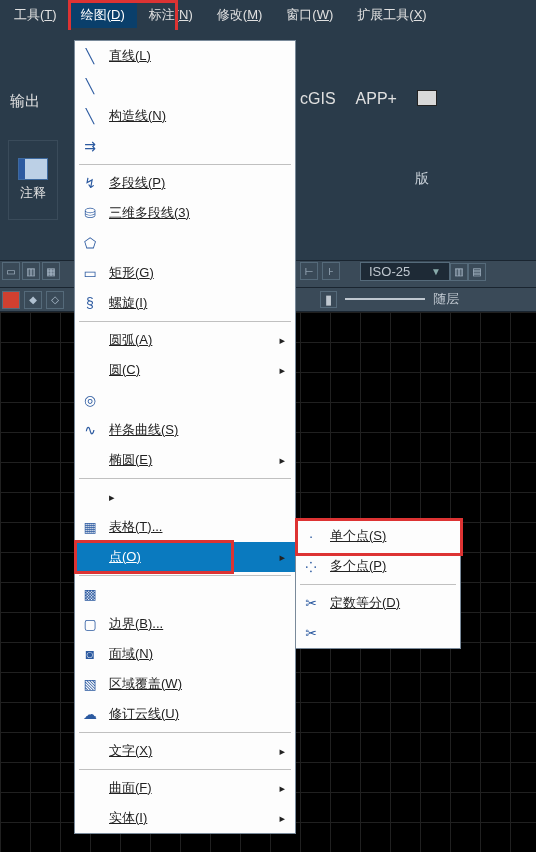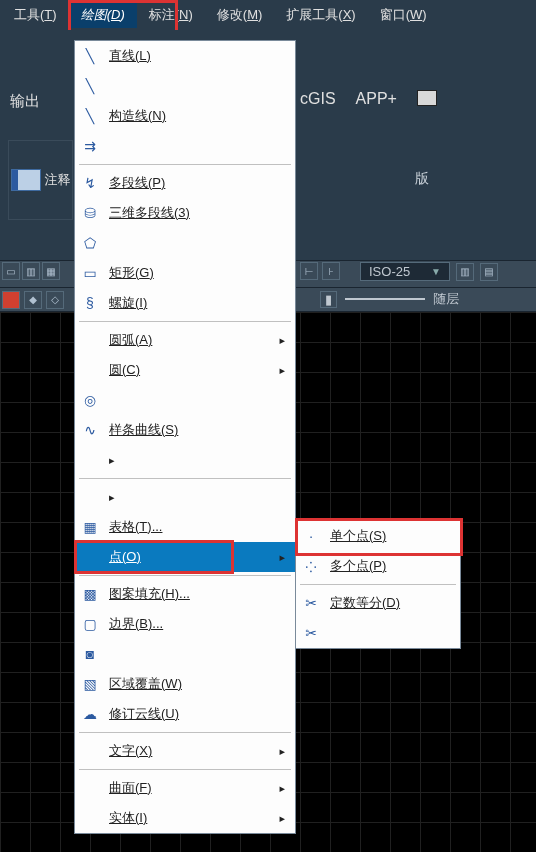--- a/index.html
+++ b/index.html
@@ -21,21 +21,20 @@
   }
   .menubar-item {
     padding: 4px 12px;
     color: #e0e0e0;
     cursor: pointer;
     position: relative;
   }
   .menubar-item.highlighted {
     background: #0a3f6b;
     color: #ffffff;
-    font-style: italic;
   }
   .redbox1 {
     position: absolute;
     border: 3px solid #d33;
     pointer-events: none;
   }
   .ribbon-area {
     height: 230px;
     background: #2a3b4a;
     position: relative;
@@ -43,24 +42,24 @@
   .sidelabel {
     position: absolute;
     left: 10px; top: 62px;
     writing-mode: horizontal-tb;
     color: #e0e0e0;
     font-size: 15px;
   }
   .annot-btn {
     position: absolute;
     left: 8px; top: 110px;
-    width: 65px; height: 80px;
+    width: 50px; height: 80px;
     background: #2a3b4a;
     border: 1px solid #3a4b5a;
-    display: flex; flex-direction: row; align-items: center; justify-content: center;
+    display: flex; flex-direction: column; align-items: center; justify-content: center;
     gap: 4px;
   }
   .annot-icon {
     width: 30px; height: 22px;
     background: #bcd0e6;
     border: 1px solid #3e6aa0;
     display: flex; align-items: center; justify-content: flex-start;
   }
   .annot-icon .bar { width: 6px; height: 100%; background: #2c5aa0;}
   .tabs-right {
@@ -86,21 +85,21 @@
     left: 0; top: 288px; width: 536px; height: 24px;
     background: #3a4a58;
     border-bottom: 1px solid #1a2530;
     display: flex; align-items: center;
     padding-left: 2px;
     gap: 4px;
   }
   .layer-combo {
     position: absolute;
     left: 320px; top: 262px;
-    display: flex; align-items: center; gap: 6px;
+    display: flex; align-items: center; 
   }
   .combo-box {
     background: #1e2a36;
     border: 1px solid #556a7a;
     color: #c0c8d0;
     padding: 1px 8px;
     font-size: 13px;
     min-width: 90px;
     display: flex; justify-content: space-between; align-items: center;
   }
@@ -186,22 +185,22 @@
   .underline { text-decoration: underline; }
 </style>
 </head>
 <body>
 
 <div class="menubar">
   <div class="menubar-item">工具(<span class="underline">T</span>)</div>
   <div class="menubar-item highlighted">绘图(<span class="underline">D</span>)</div>
   <div class="menubar-item">标注(<span class="underline">N</span>)</div>
   <div class="menubar-item">修改(<span class="underline">M</span>)</div>
+  <div class="menubar-item">窗口(<span class="underline">W</span>)</div>
   <div class="menubar-item">扩展工具(<span class="underline">X</span>)</div>
-  <div class="menubar-item">窗口(<span class="underline">W</span>)</div>
 </div>
 <div class="redbox1" style="left:68px; top:0; width:110px; height:38px;"></div>
 
 <div class="ribbon-area">
   <div class="sidelabel">输出</div>
   <div class="annot-btn">
     <div class="annot-icon">
         <div class="bar"></div>
       </div>
     <div>注释</div>
@@ -330,47 +329,48 @@
     </div>
   <div class="menu-item">
       <span class="ico">◎</span>
     </div>
   <div class="menu-item">
       <span class="ico">∿</span>
       <span class="lbl">样条曲线(<span class="underline">S</span>)</span>
     </div>
   <div class="menu-item">
       <span class="ico"></span>
+      <span class="lbl">椭圆(<span class="underline">E</span>)</span>
       <span class="arrow">▸</span>
     </div>
   <div class="menu-sep"></div>
   <div class="menu-item">
       <span class="ico"></span>
       <span class="arrow">▸</span>
     </div>
   <div class="menu-item">
       <span class="ico">▦</span>
       <span class="lbl">表格(<span class="underline">T</span>)...</span>
     </div>
   <div class="menu-item highlighted">
       <span class="ico"></span>
       <span class="lbl">点(<span class="underline">O</span>)</span>
       <span class="arrow">▸</span>
     </div>
   <div class="menu-sep"></div>
   <div class="menu-item">
       <span class="ico">▩</span>
-      <span class="lbl">图案填充(<span class="underline">H</span>)...</span>
     </div>
   <div class="menu-item">
       <span class="ico">▢</span>
       <span class="lbl">边界(<span class="underline">B</span>)...</span>
     </div>
   <div class="menu-item">
       <span class="ico">◙</span>
+      <span class="lbl">面域(<span class="underline">N</span>)</span>
     </div>
   <div class="menu-item">
       <span class="ico">▧</span>
       <span class="lbl">区域覆盖(<span class="underline">W</span>)</span>
     </div>
   <div class="menu-item">
       <span class="ico">☁</span>
       <span class="lbl">修订云线(<span class="underline">U</span>)</span>
     </div>
   <div class="menu-sep"></div>

